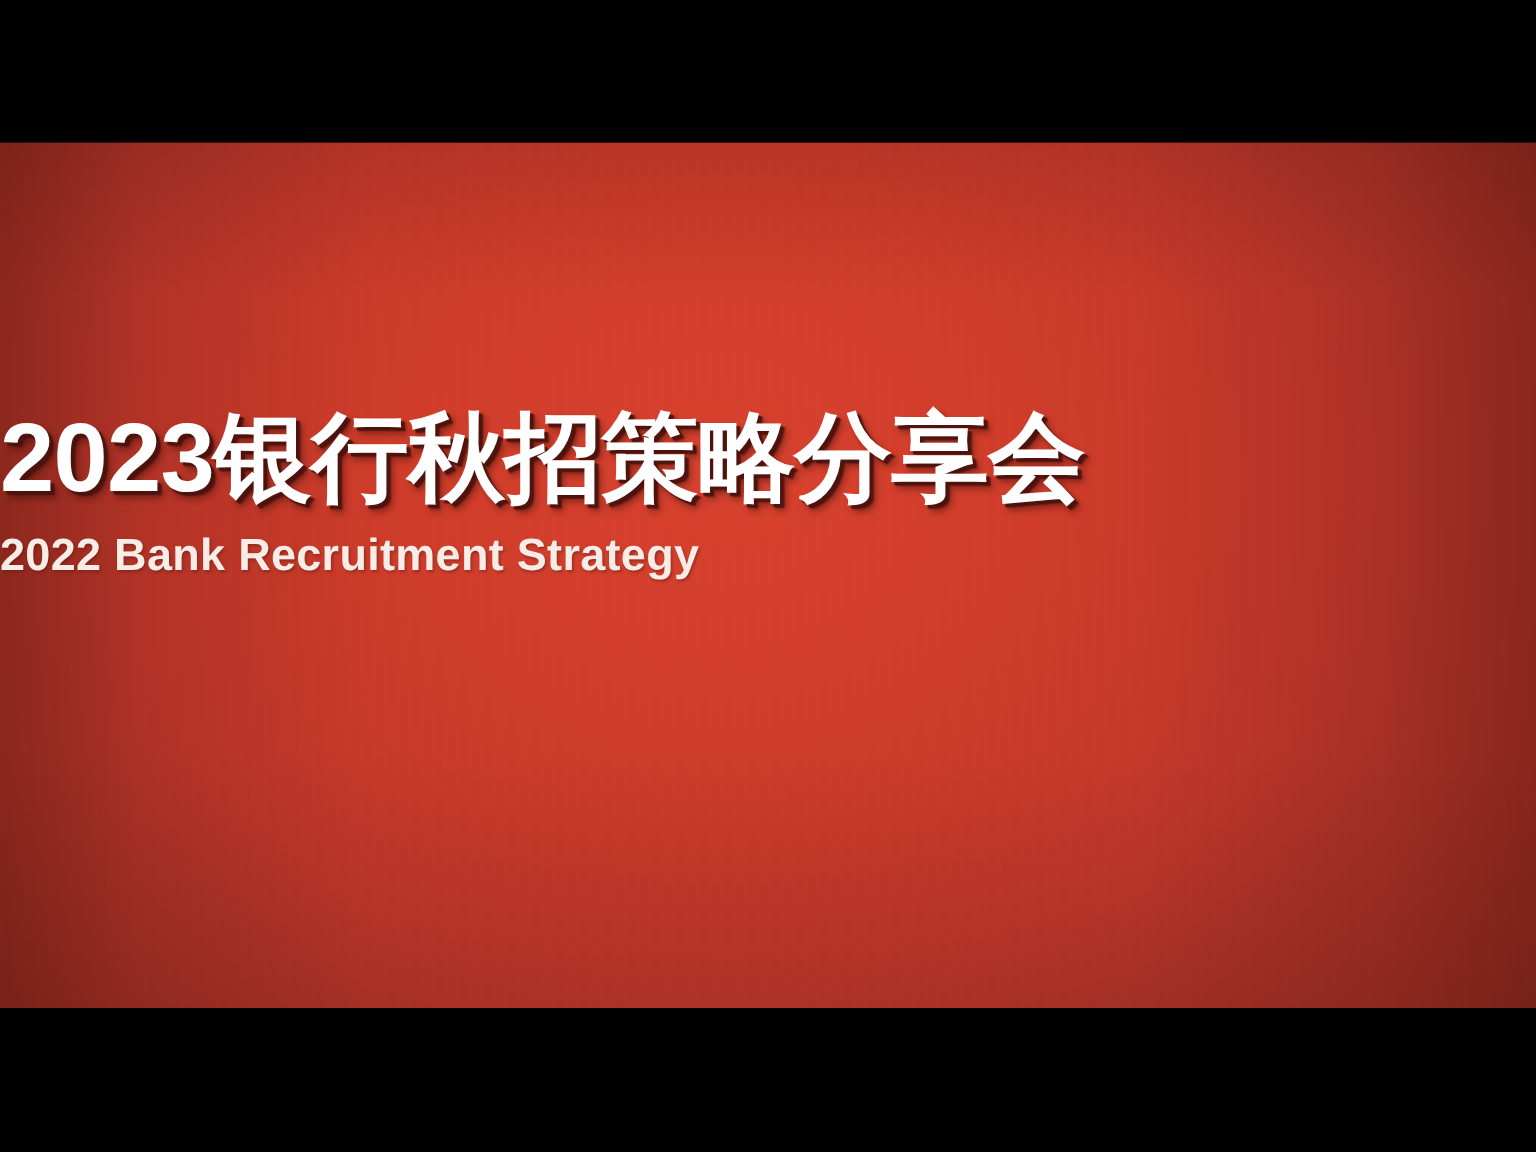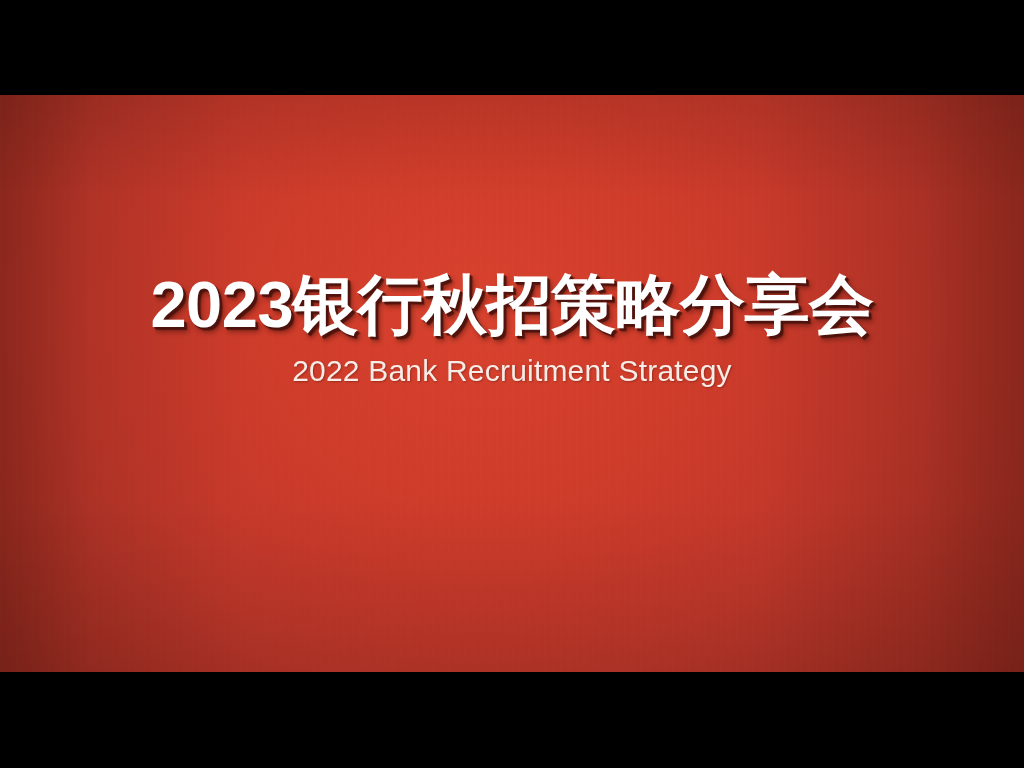--- a/index.html
+++ b/index.html
@@ -100,21 +100,21 @@
         rgba(0,0,0,0.00) 70%,
         rgba(0,0,0,0.10) 100%);
   }
 
   
   .title-block {
     position: absolute;
     left: 0;
     right: 0;
     top: 176px;            
-    text-align: center;
+    text-align: left;
     z-index: 3;
   }
 
   .main-title {
     margin: 0;
     font-family: "Liberation Sans", "DejaVu Sans", sans-serif;
     font-size: 65px;
     font-weight: bold;
     line-height: 1.06;
     color: #ffffff;
@@ -123,21 +123,21 @@
     text-shadow:
        2px 2px 0   rgba(78,18,12,0.92),
        3px 3px 1px rgba(60,14,10,0.70),
        4px 5px 5px rgba(45,10,7,0.45);
   }
 
   .sub-title {
     margin: 14px 0 0 0;
     font-family: "Liberation Sans", "DejaVu Sans", sans-serif;
     font-size: 30px;
-    font-weight: normal;
+    font-weight: bold;
     line-height: 1.1;
     color: #f7ece6;
     letter-spacing: 0.2px;
     white-space: nowrap;
     text-shadow: 1px 1px 2px rgba(90,24,16,0.45);
   }
 </style>
 </head>
 <body>
 

